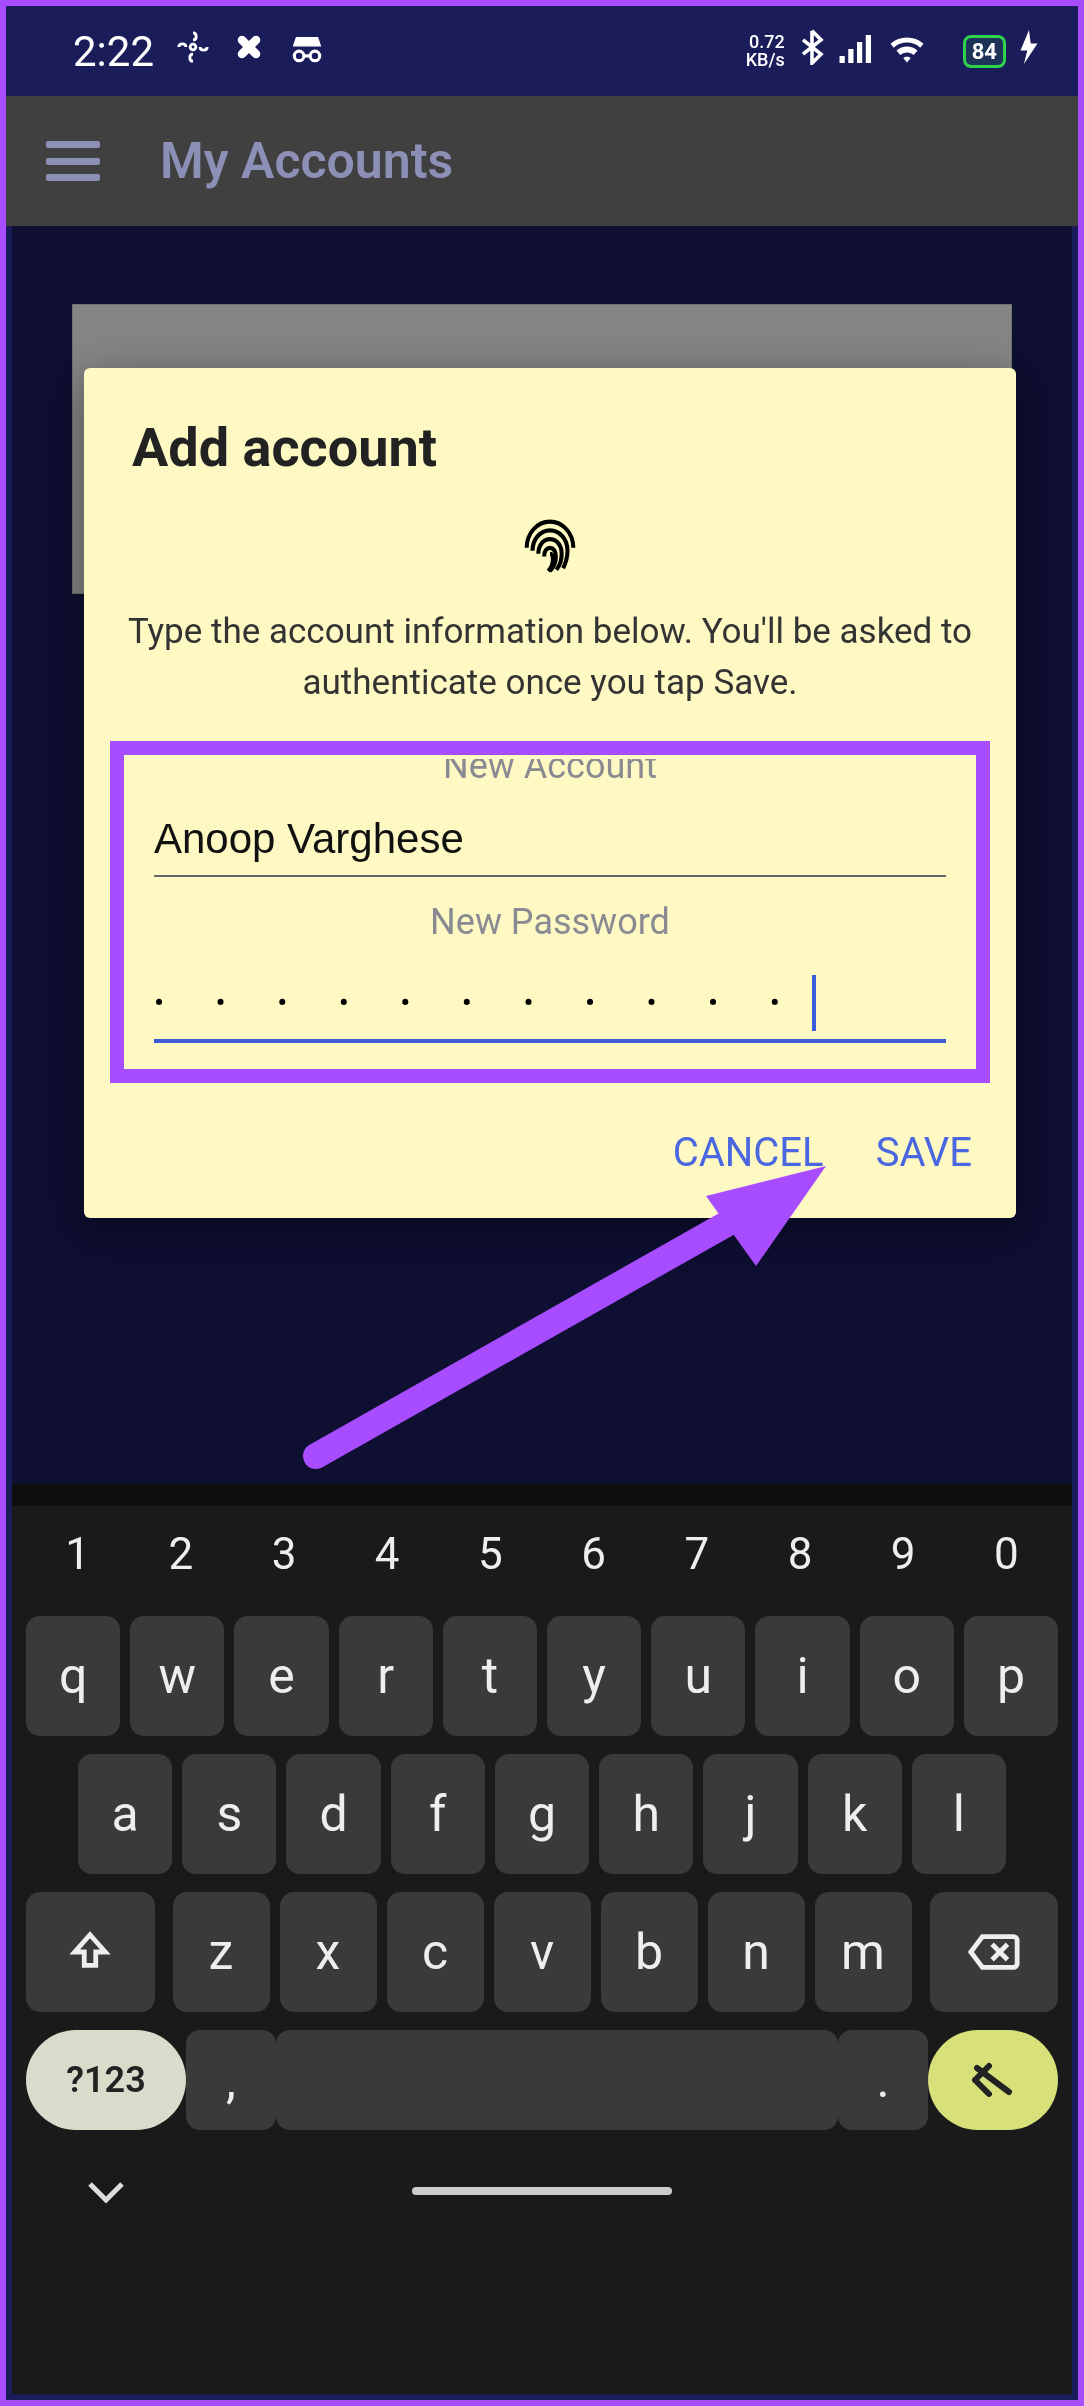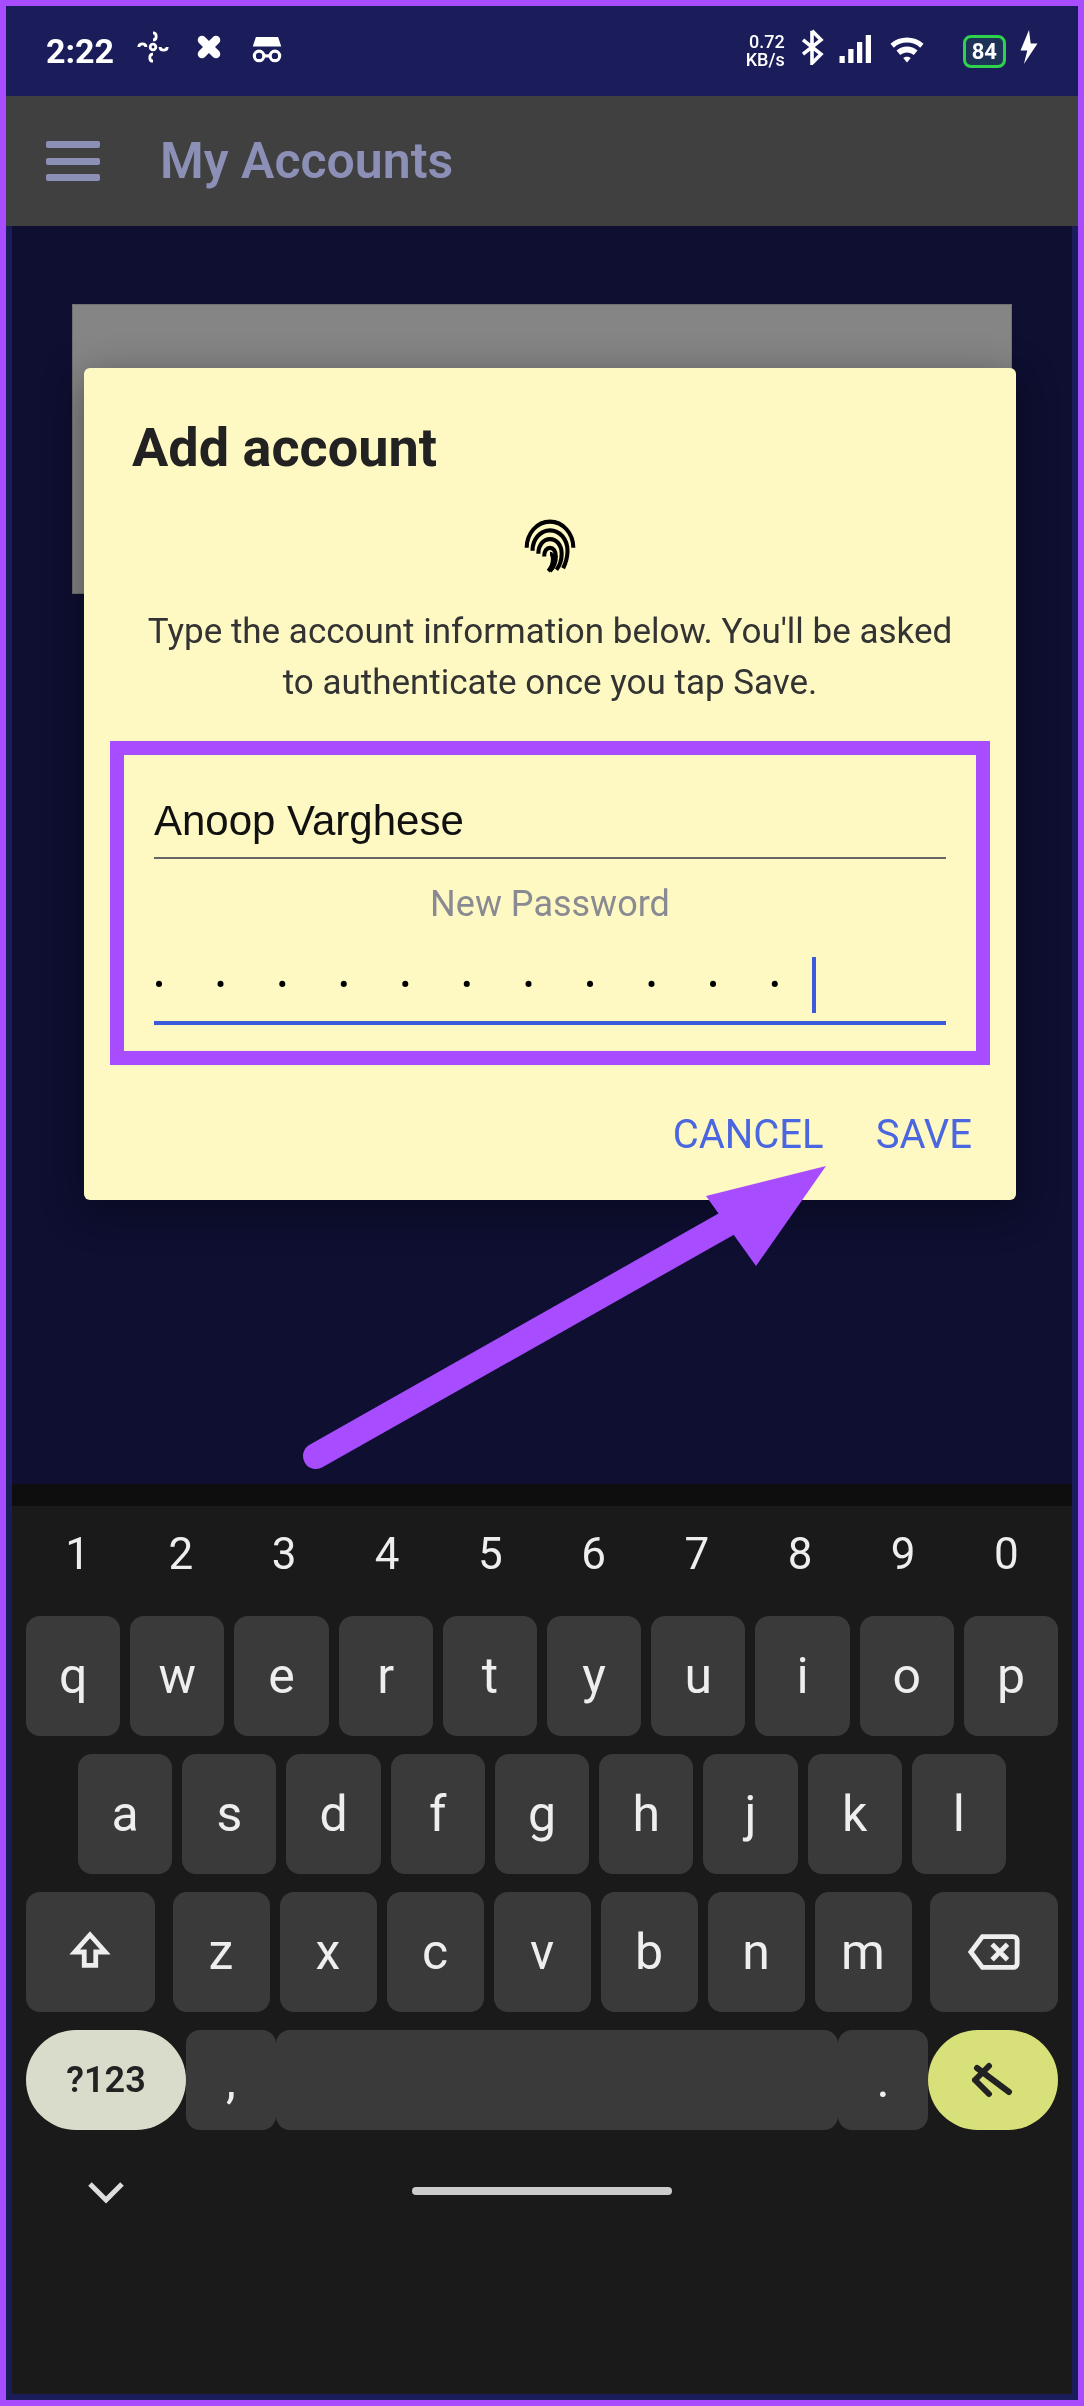--- a/index.html
+++ b/index.html
@@ -14,21 +14,21 @@
   .statusbar {
     height: 90px;
     display: flex; align-items: center; justify-content: space-between;
     padding: 0 40px;
     color: #fff;
     font-size: 34px;
     font-weight: 500;
   }
   .status-left { display: flex; align-items: center; gap: 22px; }
   .status-right { display: flex; align-items: center; gap: 14px; }
-  .clock { font-size: 34px; font-weight: 700; }
+  .clock { font-size: 42px; font-weight: 400; margin-left: 27px; }
   .kbs { font-size: 18px; line-height: 18px; text-align: right; }
   .battery-pill {
     border: 3px solid #2fd24b; border-radius: 8px; padding: 1px 6px;
     color: #fff; font-size: 22px; font-weight:700; background:#2fd24b22;
     display:inline-flex; align-items:center;margin-left:24px;
   }
   
   .appbar {
     height: 130px;
     background: #404040;
@@ -54,21 +54,21 @@
   
   .dialog {
     position:absolute; left:78px; right:62px; top:362px;
     background:#fef9c3; border-radius:6px;
     z-index:10;
     padding-bottom: 10px;
     box-shadow: 0 10px 40px rgba(0,0,0,.4);
   }
   .dialog-title { font-size: 54px; font-weight: 700; color:#222; padding: 48px 48px 28px; }
   .finger-wrap { text-align:center; }
-  .dialog-msg { font-size: 35px; color:#333; text-align:center; padding: 26px 56px 20px; line-height:1.45; }
+  .dialog-msg { font-size: 35px; color:#333; text-align:center; padding: 26px 36px 20px; line-height:1.45; }
   .form-area {
     margin: 12px 26px 8px;
     border: 14px solid #a74cff;
     padding: 14px 30px 26px;
   }
   .field-label { text-align:center; font-size: 36px; color:#8a8a92; margin-top:6px; }
   .field-label.cut { margin-top:-10px; height:28px; overflow:hidden; display:flex; align-items:flex-end; justify-content:center;}
   .text-input {
     width:100%; border:none; border-bottom: 2px solid #666;
     font-size: 42px; padding: 28px 0 12px; outline:none; background:transparent; color:#111;
@@ -207,20 +207,21 @@
         <path d="M4 14c0-5 3.6-9 8-9s8 4 8 9"></path>
         <path d="M6 15c0-4 2.7-7 6-7s6 3 6 7c0 2-.5 4-1.5 6"></path>
         <path d="M8 16c0-3 1.8-5 4-5s4 2 4 5c0 2-.6 4-1.8 5.5"></path>
         <path d="M10 17c0-2 .9-3 2-3s2 1 2 3c0 2-.8 3.8-2 5"></path>
         <path d="M12 16c.6 0 1 .6 1 2 0 1.5-.7 3-1.6 4"></path>
       </svg>
     </div>
     <div class="dialog-msg">Type the account information below. You'll be asked to authenticate once you tap Save.</div>
 
     <div class="form-area">
+      <div class="field-label cut">New Account</div>
       <input class="text-input" value="Anoop Varghese" style="">
       <div style="height:18px"></div>
       <div class="field-label">New Password</div>
       <div class="pw-row">
         <span>• • • • • • • • • • •</span>
         <span class="cursor"></span>
       </div>
     </div>
 
     <div class="dialog-actions">

